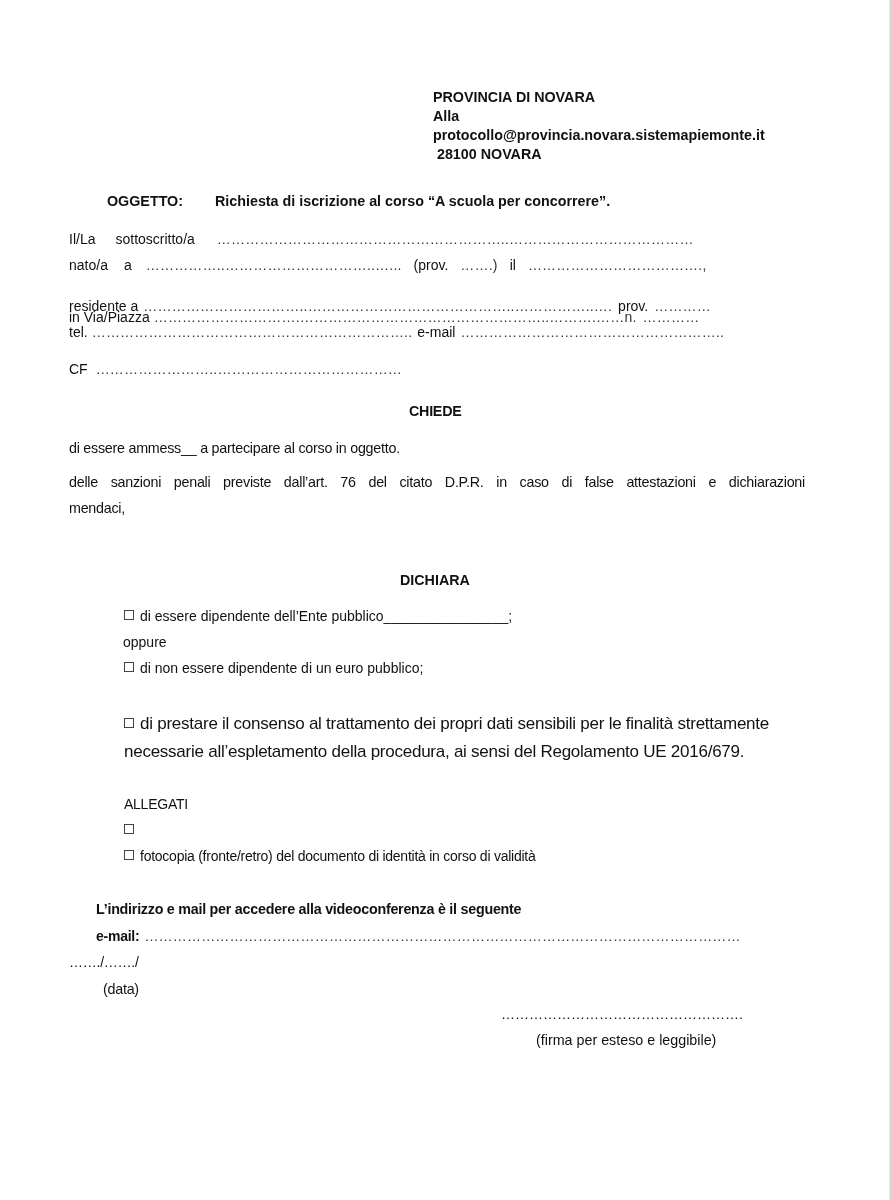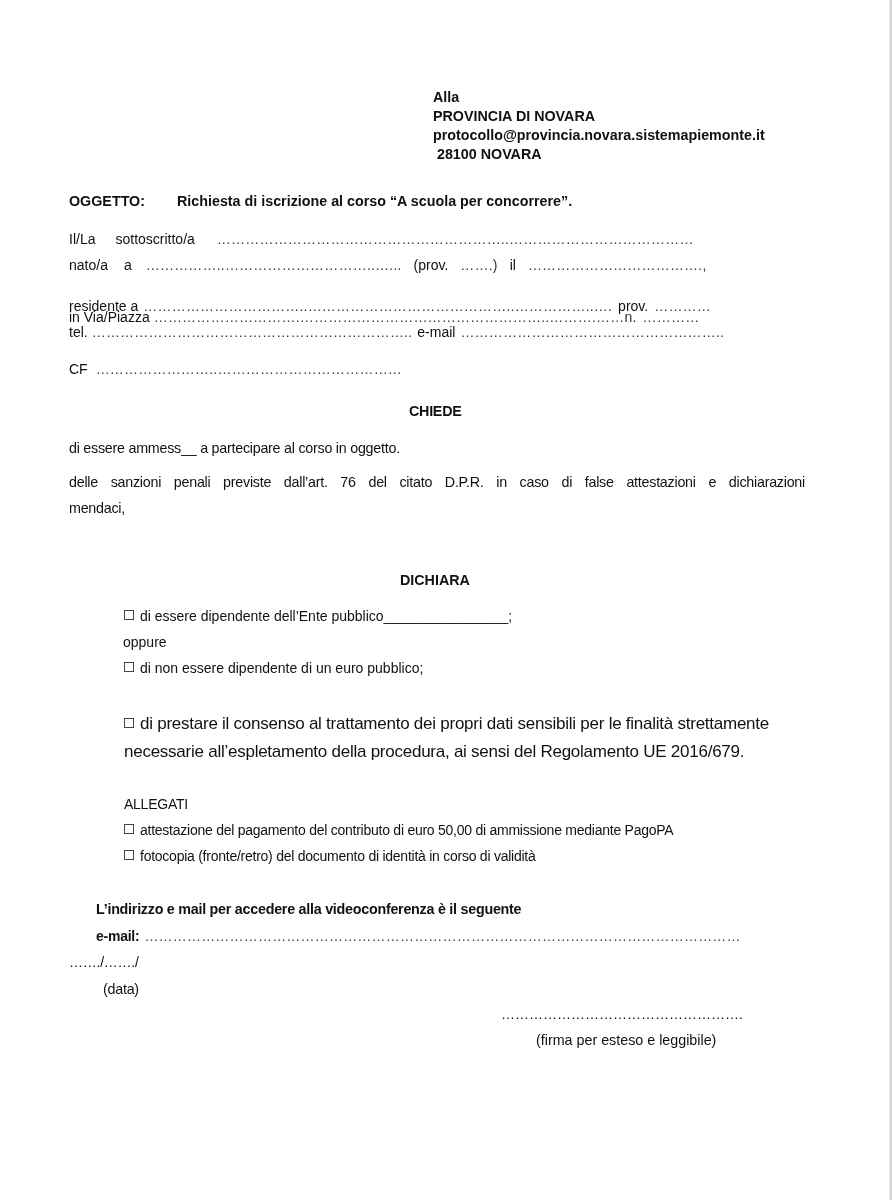--- a/index.html
+++ b/index.html
@@ -26,21 +26,21 @@
     }
     .abs { position: absolute; white-space: nowrap; }
     .bold { font-weight: bold; text-align: center; }
     .cond {
       font-family: "Liberation Sans Narrow", "Liberation Sans", sans-serif;
       letter-spacing: -0.25px;
     }
     .recipient { left: 433px; top: 88px; font-weight: bold; font-size: 14.3px; line-height: 19px; }
     .recipient div { height: 19px; }
     .oggetto { left: 69px; top: 193px; font-weight: bold; font-size: 14.3px; }
-    .oggetto .label { display: inline-block; width: 108px; }
+    .oggetto .label { display: inline-block; width: 108px; margin-left: 38px; }
 
     .field-row { position: absolute; left: 69px; width: 736px; font-size: 14px; height: 20px; line-height: 20px; white-space: nowrap; overflow: hidden; }
     .dots { color: #333; letter-spacing: 0.2px; }
     .gap { display: inline-block; }
 
     .heading { position: absolute; font-weight: bold; font-size: 14.3px; }
 
     .para { position: absolute; left: 69px; width: 736px; font-size: 14.3px; line-height: 26px; text-align: justify; }
     .para-line { display: block; text-align: justify; text-align-last: justify; height: 26px; }
     .para-line.last { text-align-last: left; }
@@ -50,22 +50,22 @@
     .justify-block { position: absolute; left: 124px; width: 645px; font-size: 17px; line-height: 28px; }
     .jl { display: block; height: 28px; text-align: justify; text-align-last: justify; white-space: normal; }
     .jl.last { text-align-last: left; }
   </style>
 </head>
 <body>
 
 <div class="right-edge"></div>
 
 <div class="abs recipient">
+  <div>PROVINCIA DI NOVARA</div>
   <div>Alla</div>
-  <div>PROVINCIA DI NOVARA</div>
   <div>protocollo@provincia.novara.sistemapiemonte.it</div>
   <div style="white-space:pre;"> 28100 NOVARA</div>
 </div>
 
 <div class="abs oggetto">
   <span class="label">OGGETTO:</span><span>Richiesta di iscrizione al corso “A scuola per concorrere”.</span>
 </div>
 
 <div class="field-row" style="top:229px;">
   <span>Il/La</span><span class="gap" style="width:20px"></span><span>sottoscritto/a</span><span class="gap" style="width:22px"></span><span class="dots">……………………………………………………..…………………………………</span>
@@ -113,21 +113,21 @@
 </div>
 
 <div class="justify-block cond" style="top:710px;">
   <span class="jl"><span class="check"></span><span>di prestare il consenso al trattamento dei propri dati sensibili per le finalità strettamente</span></span>
   <span class="jl last">necessarie all’espletamento della procedura, ai sensi del Regolamento UE 2016/679.</span>
 </div>
 
 <div class="item cond" style="top:794px;">ALLEGATI</div>
 
 <div class="item cond" style="top:820px;">
-  <span class="check"></span><span>attestazione del pagamento del contributo di euro 50,00 di ammissione mediante PagoPA</span>
+  <span class="check"></span>
 </div>
 
 <div class="item cond" style="top:846px;">
   <span class="check"></span><span>fotocopia (fronte/retro) del documento di identità in corso di validità</span>
 </div>
 
 <div class="abs cond bold" style="left:96px; top:901px; font-size:14.3px;">L’indirizzo e mail per accedere alla videoconferenza è il seguente</div>
 
 <div class="abs" style="left:96px; top:928px; font-size:14px; width:706px; overflow:hidden;">
   <span class="cond bold">e-mail:</span><span class="gap" style="width:5px"></span><span class="dots">………………………………………………………………………………………………………………</span>

